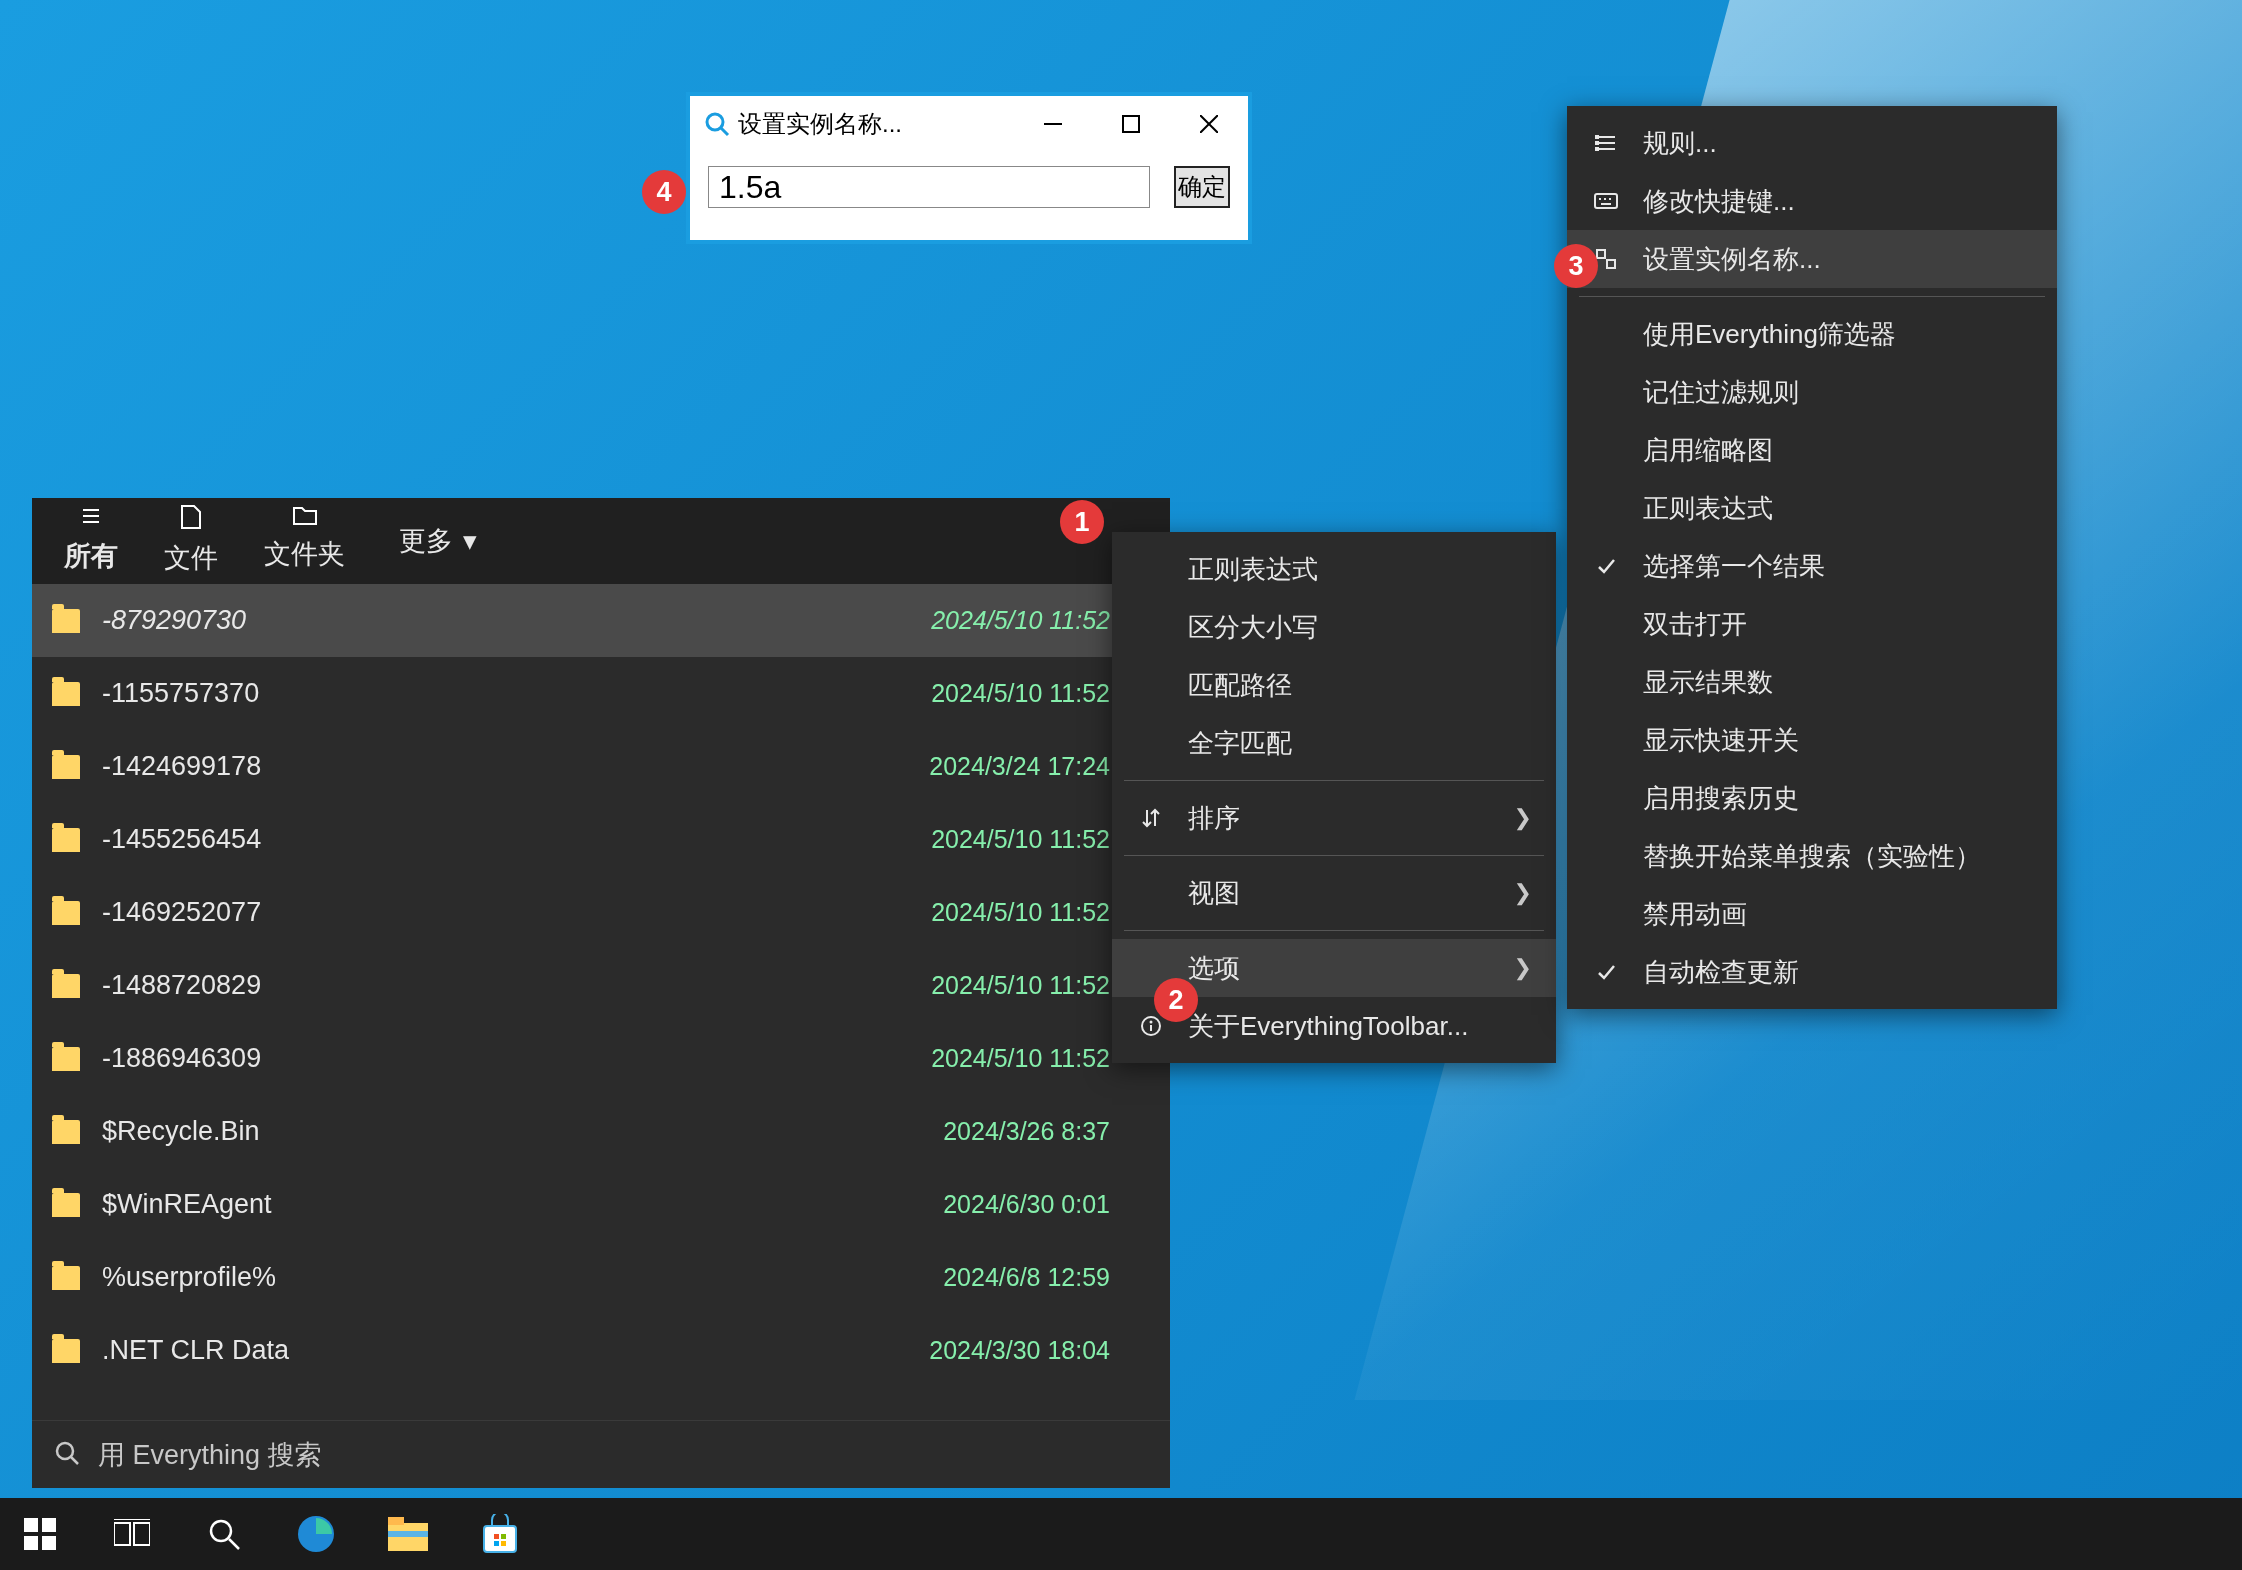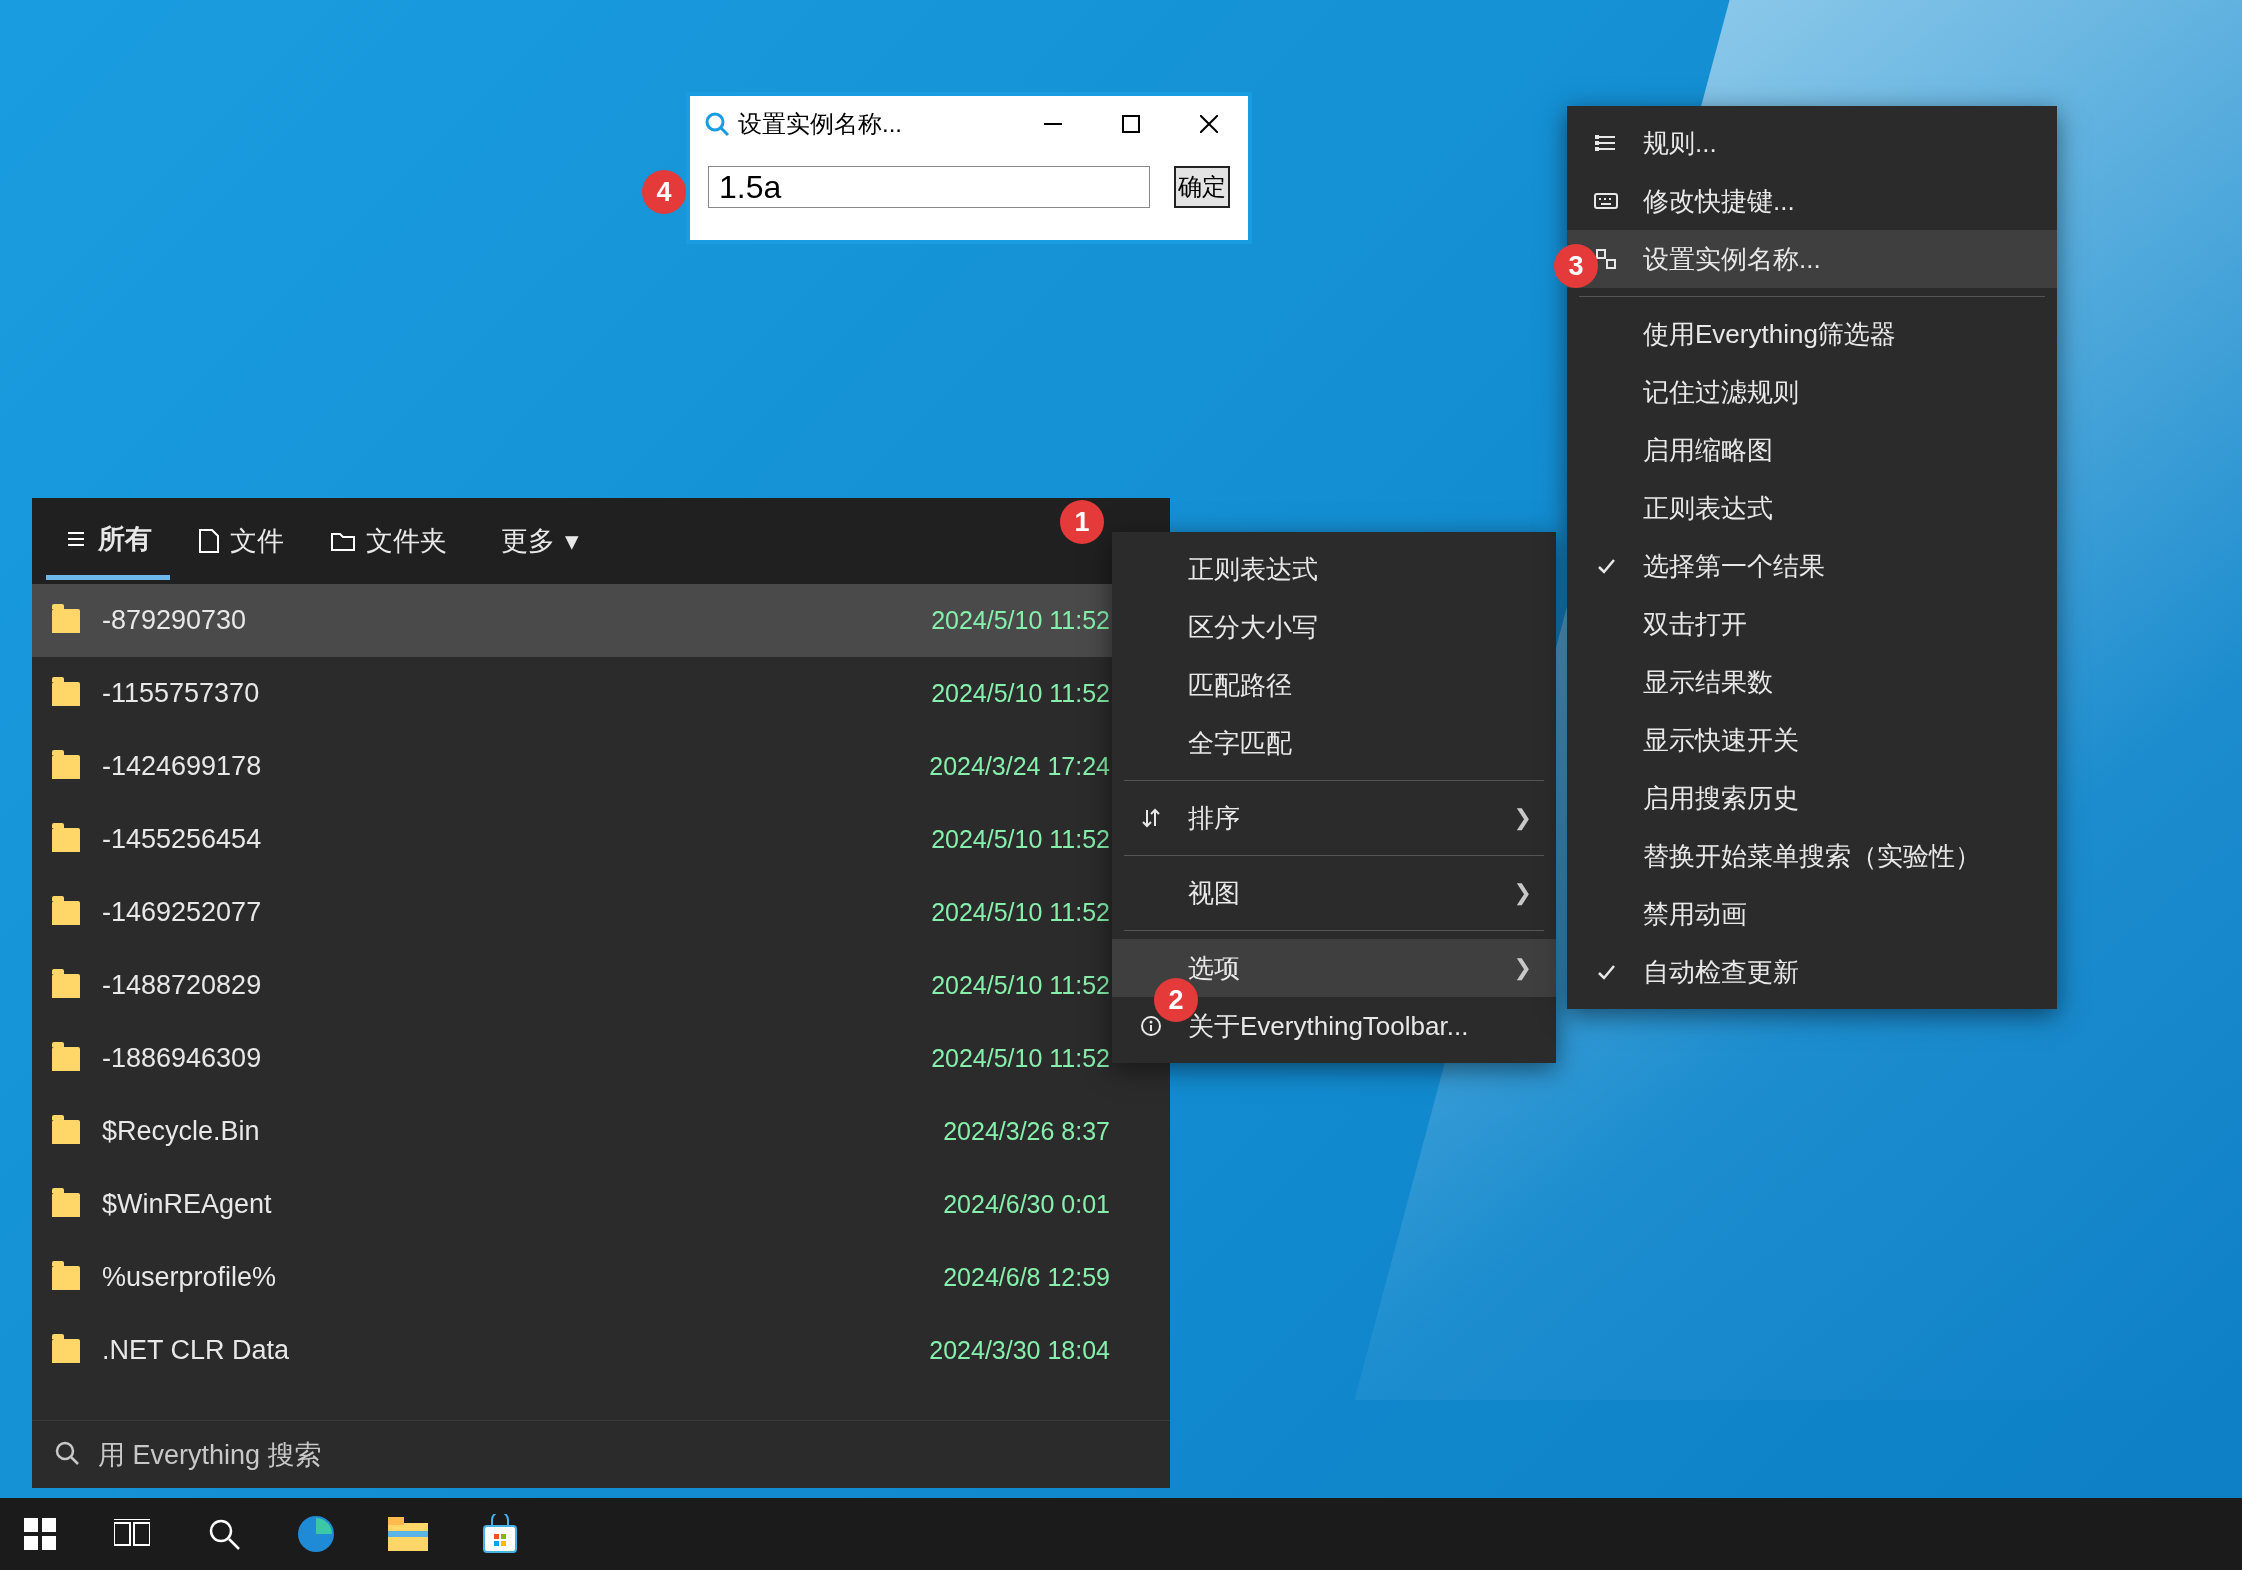--- a/index.html
+++ b/index.html
@@ -109,20 +109,21 @@
     position: relative;
   }
   .tab {
     display: flex;
     align-items: center;
     gap: 10px;
     padding: 18px 18px;
     font-size: 27px;
     color: #e8e8e8;
     cursor: pointer;
+    flex-direction: column;
   }
   .tab.active {
     border-bottom: 5px solid #6fb9ec;
     font-weight: 600;
   }
   .tab-icon svg { display: block; }
   .more-btn {
     position: absolute;
     right: 22px;
     top: 20px;
@@ -136,21 +137,21 @@
     position: relative;
   }
   .result-row {
     height: 73px;
     display: flex;
     align-items: center;
     padding: 0 20px;
     font-size: 27px;
     color: #e8e8e8;
   }
-  .result-row.selected { background: #4a4a4a; }
+  .result-row.selected { background: #4a4a4a; font-style: italic; }
   .folder-icon {
     width: 28px;
     height: 24px;
     background: #ffd667;
     margin-right: 22px;
     border-radius: 2px 2px 0 0;
     position: relative;
     flex-shrink: 0;
   }
   .folder-icon::before {

